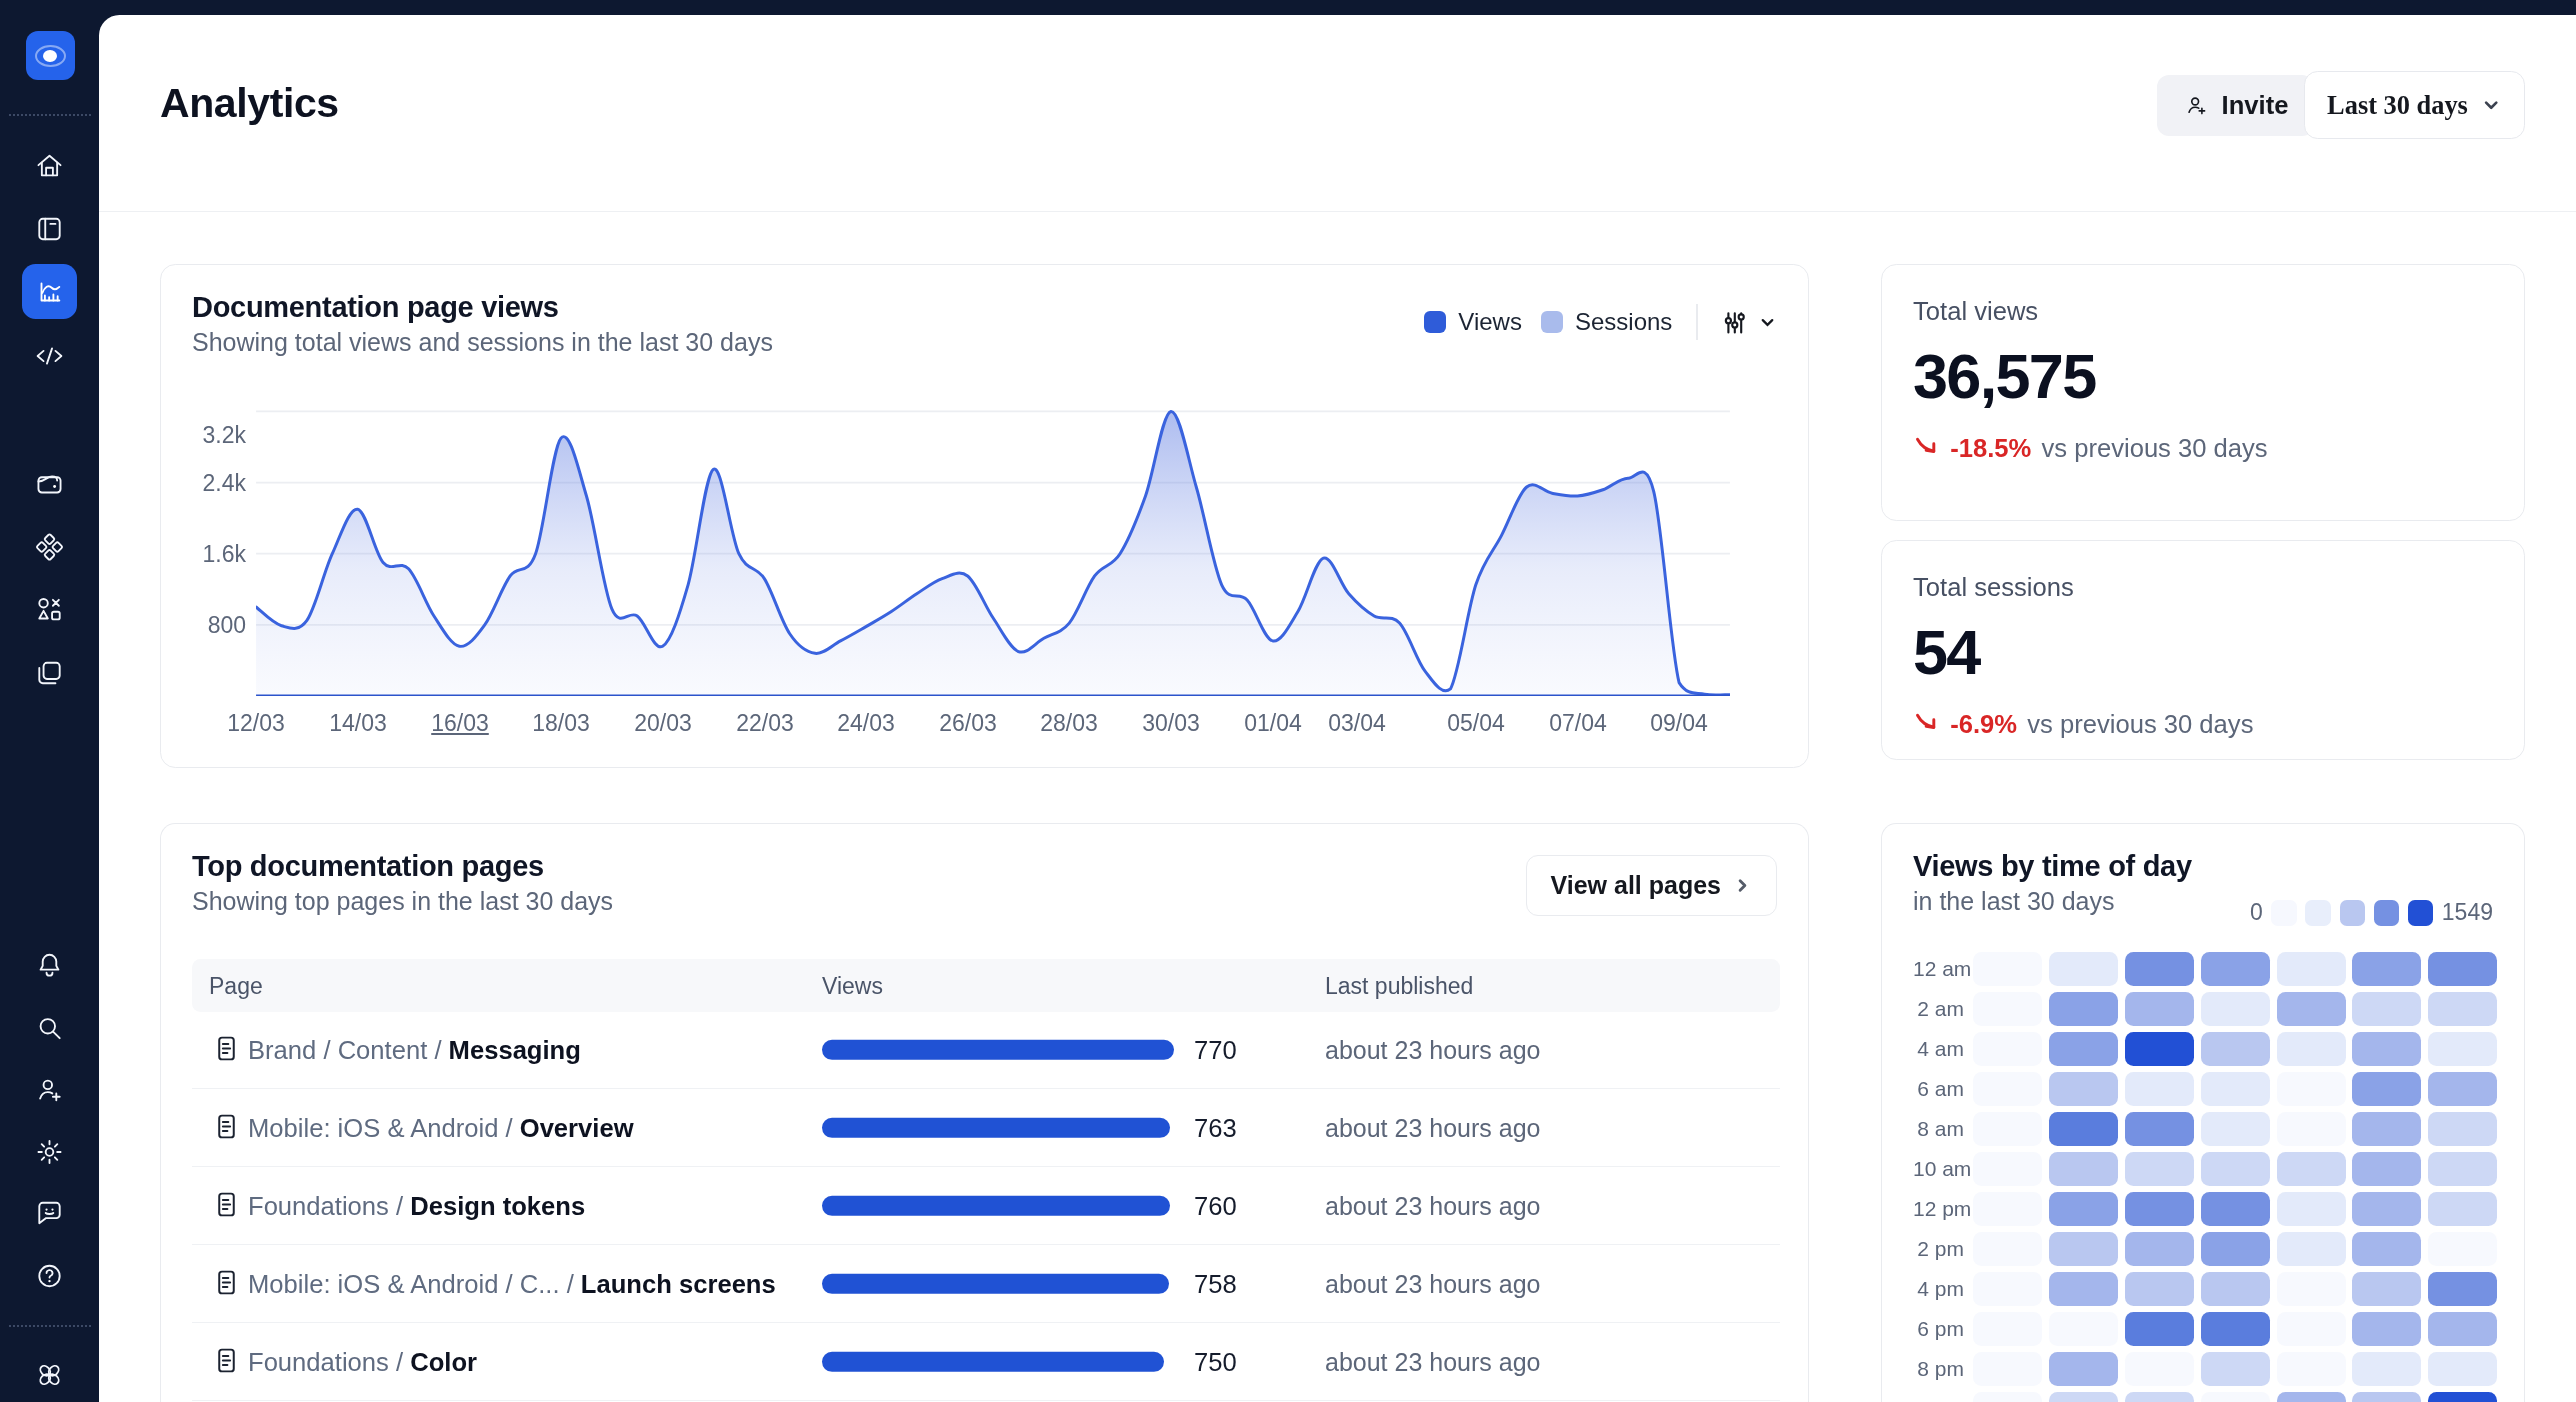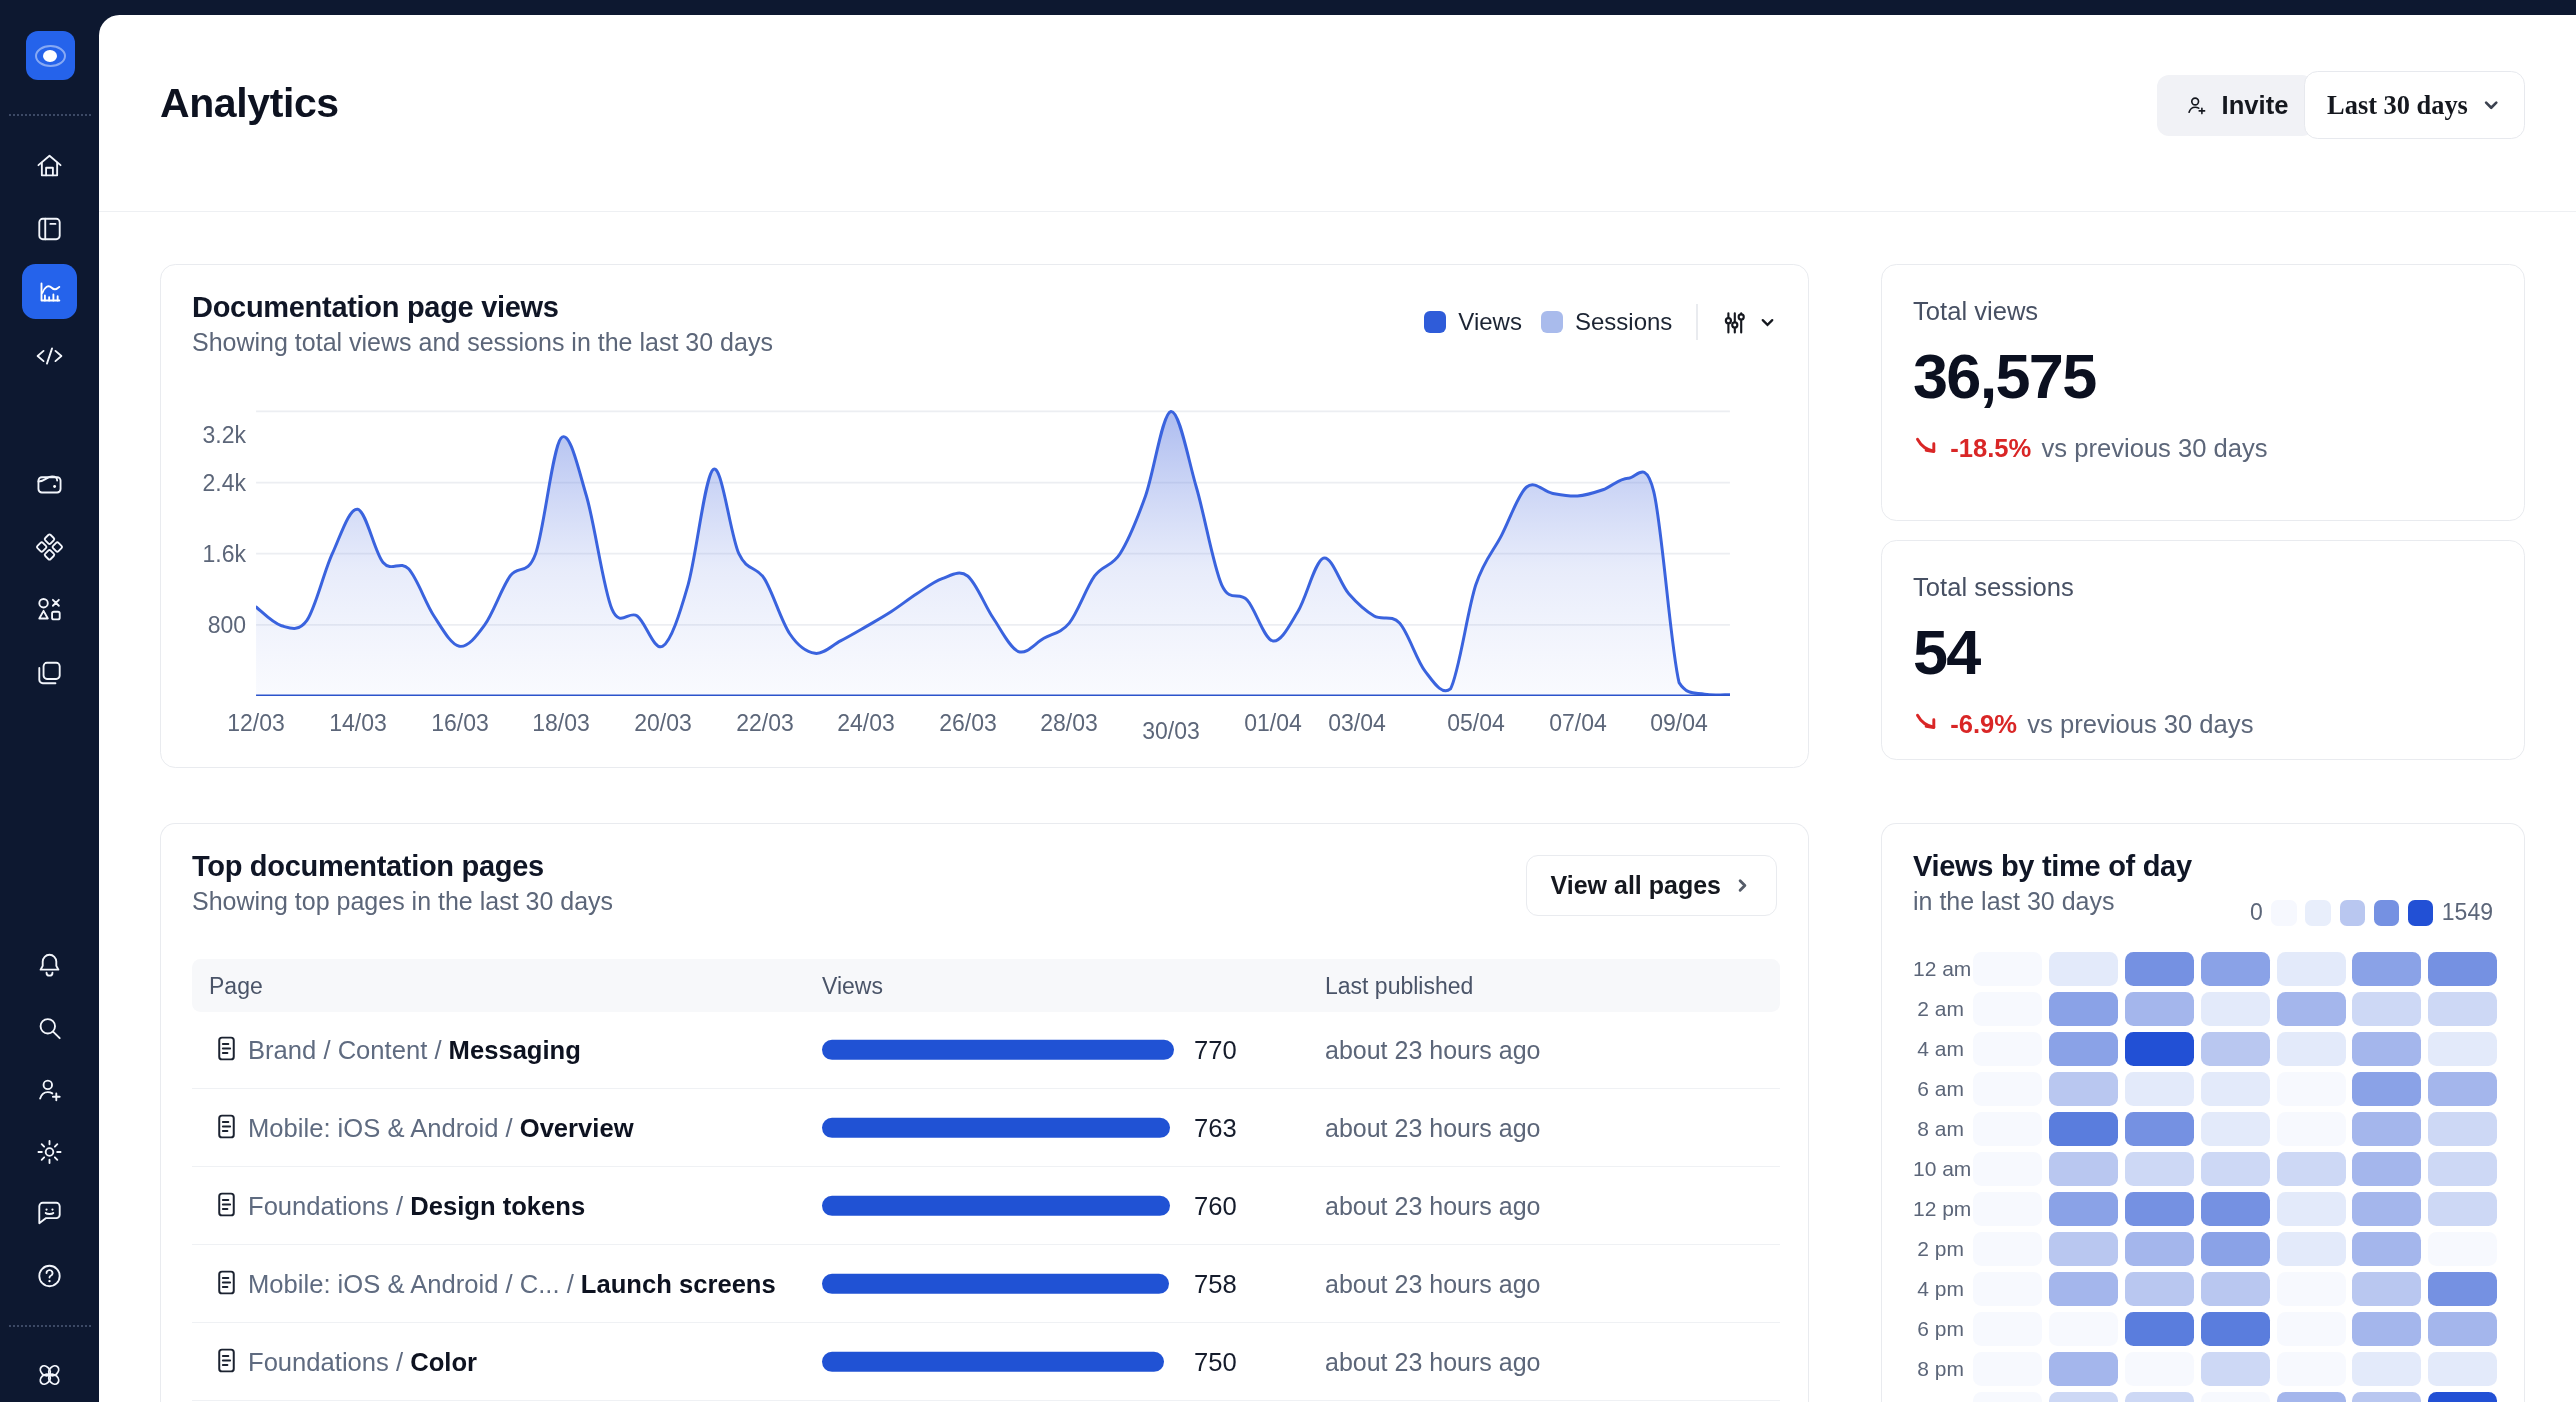--- a/index.html
+++ b/index.html
@@ -283,28 +283,28 @@
         <line x1="0" y1="191.0" x2="1730" y2="191.0" class="grid"></line>
         <line x1="0" y1="107.5" x2="1730" y2="107.5" class="grid"></line>
         <line x1="0" y1="24.0" x2="1730" y2="24.0" class="grid"></line>
         <path d="M0.0,253.6C5.0,257.3,19.9,272.9,29.8,275.5C39.8,278.2,49.7,283.4,59.7,269.3C69.6,255.2,79.5,212.7,89.5,191.0C99.4,169.3,109.4,137.1,119.3,138.8C129.3,140.6,139.2,189.8,149.1,201.4C159.1,213.1,169.0,198.3,179.0,208.7C188.9,219.2,198.9,248.9,208.8,264.1C218.7,279.2,228.7,297.8,238.6,299.6C248.6,301.3,258.5,288.2,268.4,274.5C278.4,260.8,288.3,231.0,298.3,217.1C308.2,203.2,318.2,218.0,328.1,191.0C338.0,164.0,348.0,66.6,357.9,55.3C367.9,44.0,377.8,89.8,387.8,123.2C397.7,156.6,407.6,232.2,417.6,255.7C427.5,279.2,437.5,256.8,447.4,264.1C457.4,271.4,467.3,305.6,477.2,299.6C487.2,293.5,497.1,262.2,507.1,227.5C517.0,192.9,527.0,97.9,536.9,91.8C546.8,85.8,556.8,169.6,566.7,191.0C576.7,212.4,586.6,204.6,596.6,220.2C606.5,235.9,616.4,270.3,626.4,284.9C636.3,299.6,646.3,306.5,656.2,307.9C666.1,309.3,676.1,298.5,686.0,293.3C696.0,288.1,705.9,282.3,715.9,276.6C725.8,270.8,735.7,265.3,745.7,258.8C755.6,252.4,765.6,244.4,775.5,238.0C785.5,231.5,795.4,223.7,805.3,220.2C815.3,216.7,825.2,209.4,835.2,217.1C845.1,224.8,855.1,251.4,865.0,266.2C874.9,280.9,884.9,301.8,894.8,305.8C904.8,309.8,914.7,295.7,924.7,290.2C934.6,284.6,944.5,284.6,954.5,272.4C964.4,260.2,974.4,230.7,984.3,217.1C994.3,203.5,1004.2,206.7,1014.1,191.0C1024.1,175.3,1034.0,151.0,1044.0,123.2C1053.9,95.3,1063.9,25.7,1073.8,24.0C1083.7,22.3,1093.7,78.8,1103.6,112.7C1113.6,146.6,1123.5,205.4,1133.4,227.5C1143.4,249.6,1153.3,234.3,1163.3,245.3C1173.2,256.2,1183.2,291.0,1193.1,293.3C1203.0,295.6,1213.0,275.0,1222.9,258.8C1232.9,242.7,1242.8,199.7,1252.8,196.2C1262.7,192.7,1272.6,226.7,1282.6,238.0C1292.5,249.3,1302.5,258.3,1312.4,264.1C1322.4,269.8,1332.3,261.6,1342.2,272.4C1352.2,283.2,1362.1,315.9,1372.1,328.8C1382.0,341.6,1392.0,358.0,1401.9,349.7C1411.8,332.8,1421.8,257.5,1431.7,227.5C1441.7,197.6,1451.6,189.3,1461.6,170.1C1471.5,151.0,1481.4,121.1,1491.4,112.7C1501.3,104.4,1511.3,118.3,1521.2,120.0C1531.1,121.8,1541.1,123.9,1551.0,123.2C1561.0,122.5,1570.9,119.3,1580.9,115.9C1590.8,112.4,1600.7,101.9,1610.7,102.3C1620.6,102.6,1630.6,77.9,1640.5,117.9C1650.5,158.0,1660.4,302.7,1670.3,342.3C1680.3,358.0,1690.2,353.6,1700.2,355.9C1710.1,358.0,1725.0,356.3,1730.0,356.4L1730,358L0,358Z" fill="url(#agrad)" stroke="none"></path>
         <path d="M0.0,253.6C5.0,257.3,19.9,272.9,29.8,275.5C39.8,278.2,49.7,283.4,59.7,269.3C69.6,255.2,79.5,212.7,89.5,191.0C99.4,169.3,109.4,137.1,119.3,138.8C129.3,140.6,139.2,189.8,149.1,201.4C159.1,213.1,169.0,198.3,179.0,208.7C188.9,219.2,198.9,248.9,208.8,264.1C218.7,279.2,228.7,297.8,238.6,299.6C248.6,301.3,258.5,288.2,268.4,274.5C278.4,260.8,288.3,231.0,298.3,217.1C308.2,203.2,318.2,218.0,328.1,191.0C338.0,164.0,348.0,66.6,357.9,55.3C367.9,44.0,377.8,89.8,387.8,123.2C397.7,156.6,407.6,232.2,417.6,255.7C427.5,279.2,437.5,256.8,447.4,264.1C457.4,271.4,467.3,305.6,477.2,299.6C487.2,293.5,497.1,262.2,507.1,227.5C517.0,192.9,527.0,97.9,536.9,91.8C546.8,85.8,556.8,169.6,566.7,191.0C576.7,212.4,586.6,204.6,596.6,220.2C606.5,235.9,616.4,270.3,626.4,284.9C636.3,299.6,646.3,306.5,656.2,307.9C666.1,309.3,676.1,298.5,686.0,293.3C696.0,288.1,705.9,282.3,715.9,276.6C725.8,270.8,735.7,265.3,745.7,258.8C755.6,252.4,765.6,244.4,775.5,238.0C785.5,231.5,795.4,223.7,805.3,220.2C815.3,216.7,825.2,209.4,835.2,217.1C845.1,224.8,855.1,251.4,865.0,266.2C874.9,280.9,884.9,301.8,894.8,305.8C904.8,309.8,914.7,295.7,924.7,290.2C934.6,284.6,944.5,284.6,954.5,272.4C964.4,260.2,974.4,230.7,984.3,217.1C994.3,203.5,1004.2,206.7,1014.1,191.0C1024.1,175.3,1034.0,151.0,1044.0,123.2C1053.9,95.3,1063.9,25.7,1073.8,24.0C1083.7,22.3,1093.7,78.8,1103.6,112.7C1113.6,146.6,1123.5,205.4,1133.4,227.5C1143.4,249.6,1153.3,234.3,1163.3,245.3C1173.2,256.2,1183.2,291.0,1193.1,293.3C1203.0,295.6,1213.0,275.0,1222.9,258.8C1232.9,242.7,1242.8,199.7,1252.8,196.2C1262.7,192.7,1272.6,226.7,1282.6,238.0C1292.5,249.3,1302.5,258.3,1312.4,264.1C1322.4,269.8,1332.3,261.6,1342.2,272.4C1352.2,283.2,1362.1,315.9,1372.1,328.8C1382.0,341.6,1392.0,358.0,1401.9,349.7C1411.8,332.8,1421.8,257.5,1431.7,227.5C1441.7,197.6,1451.6,189.3,1461.6,170.1C1471.5,151.0,1481.4,121.1,1491.4,112.7C1501.3,104.4,1511.3,118.3,1521.2,120.0C1531.1,121.8,1541.1,123.9,1551.0,123.2C1561.0,122.5,1570.9,119.3,1580.9,115.9C1590.8,112.4,1600.7,101.9,1610.7,102.3C1620.6,102.6,1630.6,77.9,1640.5,117.9C1650.5,158.0,1660.4,302.7,1670.3,342.3C1680.3,358.0,1690.2,353.6,1700.2,355.9C1710.1,358.0,1725.0,356.3,1730.0,356.4" fill="none" stroke="#3a63de" stroke-width="3.5" stroke-linecap="round" stroke-linejoin="round"></path>
         <path d="M0.0,357.8C9.9,357.8,39.8,357.8,59.7,357.8C79.5,357.8,99.4,357.8,119.3,357.8C139.2,357.8,159.1,357.8,179.0,357.8C198.9,357.8,218.7,357.8,238.6,357.8C258.5,357.8,278.4,357.8,298.3,357.8C318.2,357.8,338.0,357.8,357.9,357.8C377.8,357.8,397.7,357.8,417.6,357.8C437.5,357.8,457.4,357.8,477.2,357.8C497.1,357.8,517.0,357.8,536.9,357.8C556.8,357.8,576.7,357.8,596.6,357.8C616.4,357.8,636.3,357.8,656.2,357.8C676.1,357.8,696.0,357.8,715.9,357.8C735.7,357.8,755.6,357.8,775.5,357.8C795.4,357.8,815.3,357.8,835.2,357.8C855.1,357.8,874.9,357.8,894.8,357.8C914.7,357.8,934.6,357.8,954.5,357.8C974.4,357.8,994.3,357.8,1014.1,357.8C1034.0,357.8,1053.9,357.8,1073.8,357.8C1093.7,357.8,1113.6,357.8,1133.4,357.8C1153.3,357.8,1173.2,357.8,1193.1,357.8C1213.0,357.8,1232.9,357.8,1252.8,357.8C1272.6,357.8,1292.5,357.8,1312.4,357.8C1332.3,357.8,1352.2,357.8,1372.1,357.8C1392.0,357.8,1411.8,357.8,1431.7,357.8C1451.6,357.8,1471.5,357.8,1491.4,357.8C1511.3,357.8,1531.1,357.8,1551.0,357.8C1570.9,357.8,1590.8,357.8,1610.7,357.8C1630.6,357.8,1650.5,357.8,1670.3,357.8C1690.2,357.8,1720.1,357.8,1730.0,357.8" fill="none" stroke="#2b53cb" stroke-width="3"></path>
       </svg>
     <div id="x-labels">
         <span class="xtick" style="left: 95px;">12/03</span>
         <span class="xtick" style="left: 197px;">14/03</span>
-        <span class="xtick" style="left: 299px;">16/03</span>
+        <span class="xtick" style="left: 299px; text-decoration: underline;">16/03</span>
         <span class="xtick" style="left: 400px;">18/03</span>
         <span class="xtick" style="left: 502px;">20/03</span>
         <span class="xtick" style="left: 604px;">22/03</span>
         <span class="xtick" style="left: 705px;">24/03</span>
         <span class="xtick" style="left: 807px;">26/03</span>
         <span class="xtick" style="left: 908px;">28/03</span>
-        <span class="xtick" style="left: 1010px; margin-top: 8px;">30/03</span>
+        <span class="xtick" style="left: 1010px;">30/03</span>
         <span class="xtick" style="left: 1112px;">01/04</span>
         <span class="xtick" style="left: 1196px;">03/04</span>
         <span class="xtick" style="left: 1315px;">05/04</span>
         <span class="xtick" style="left: 1417px;">07/04</span>
         <span class="xtick" style="left: 1518px;">09/04</span>
       </div>
   </section>
 
   <section class="card" id="stat-views">
     <p class="stat-label">Total views</p>

